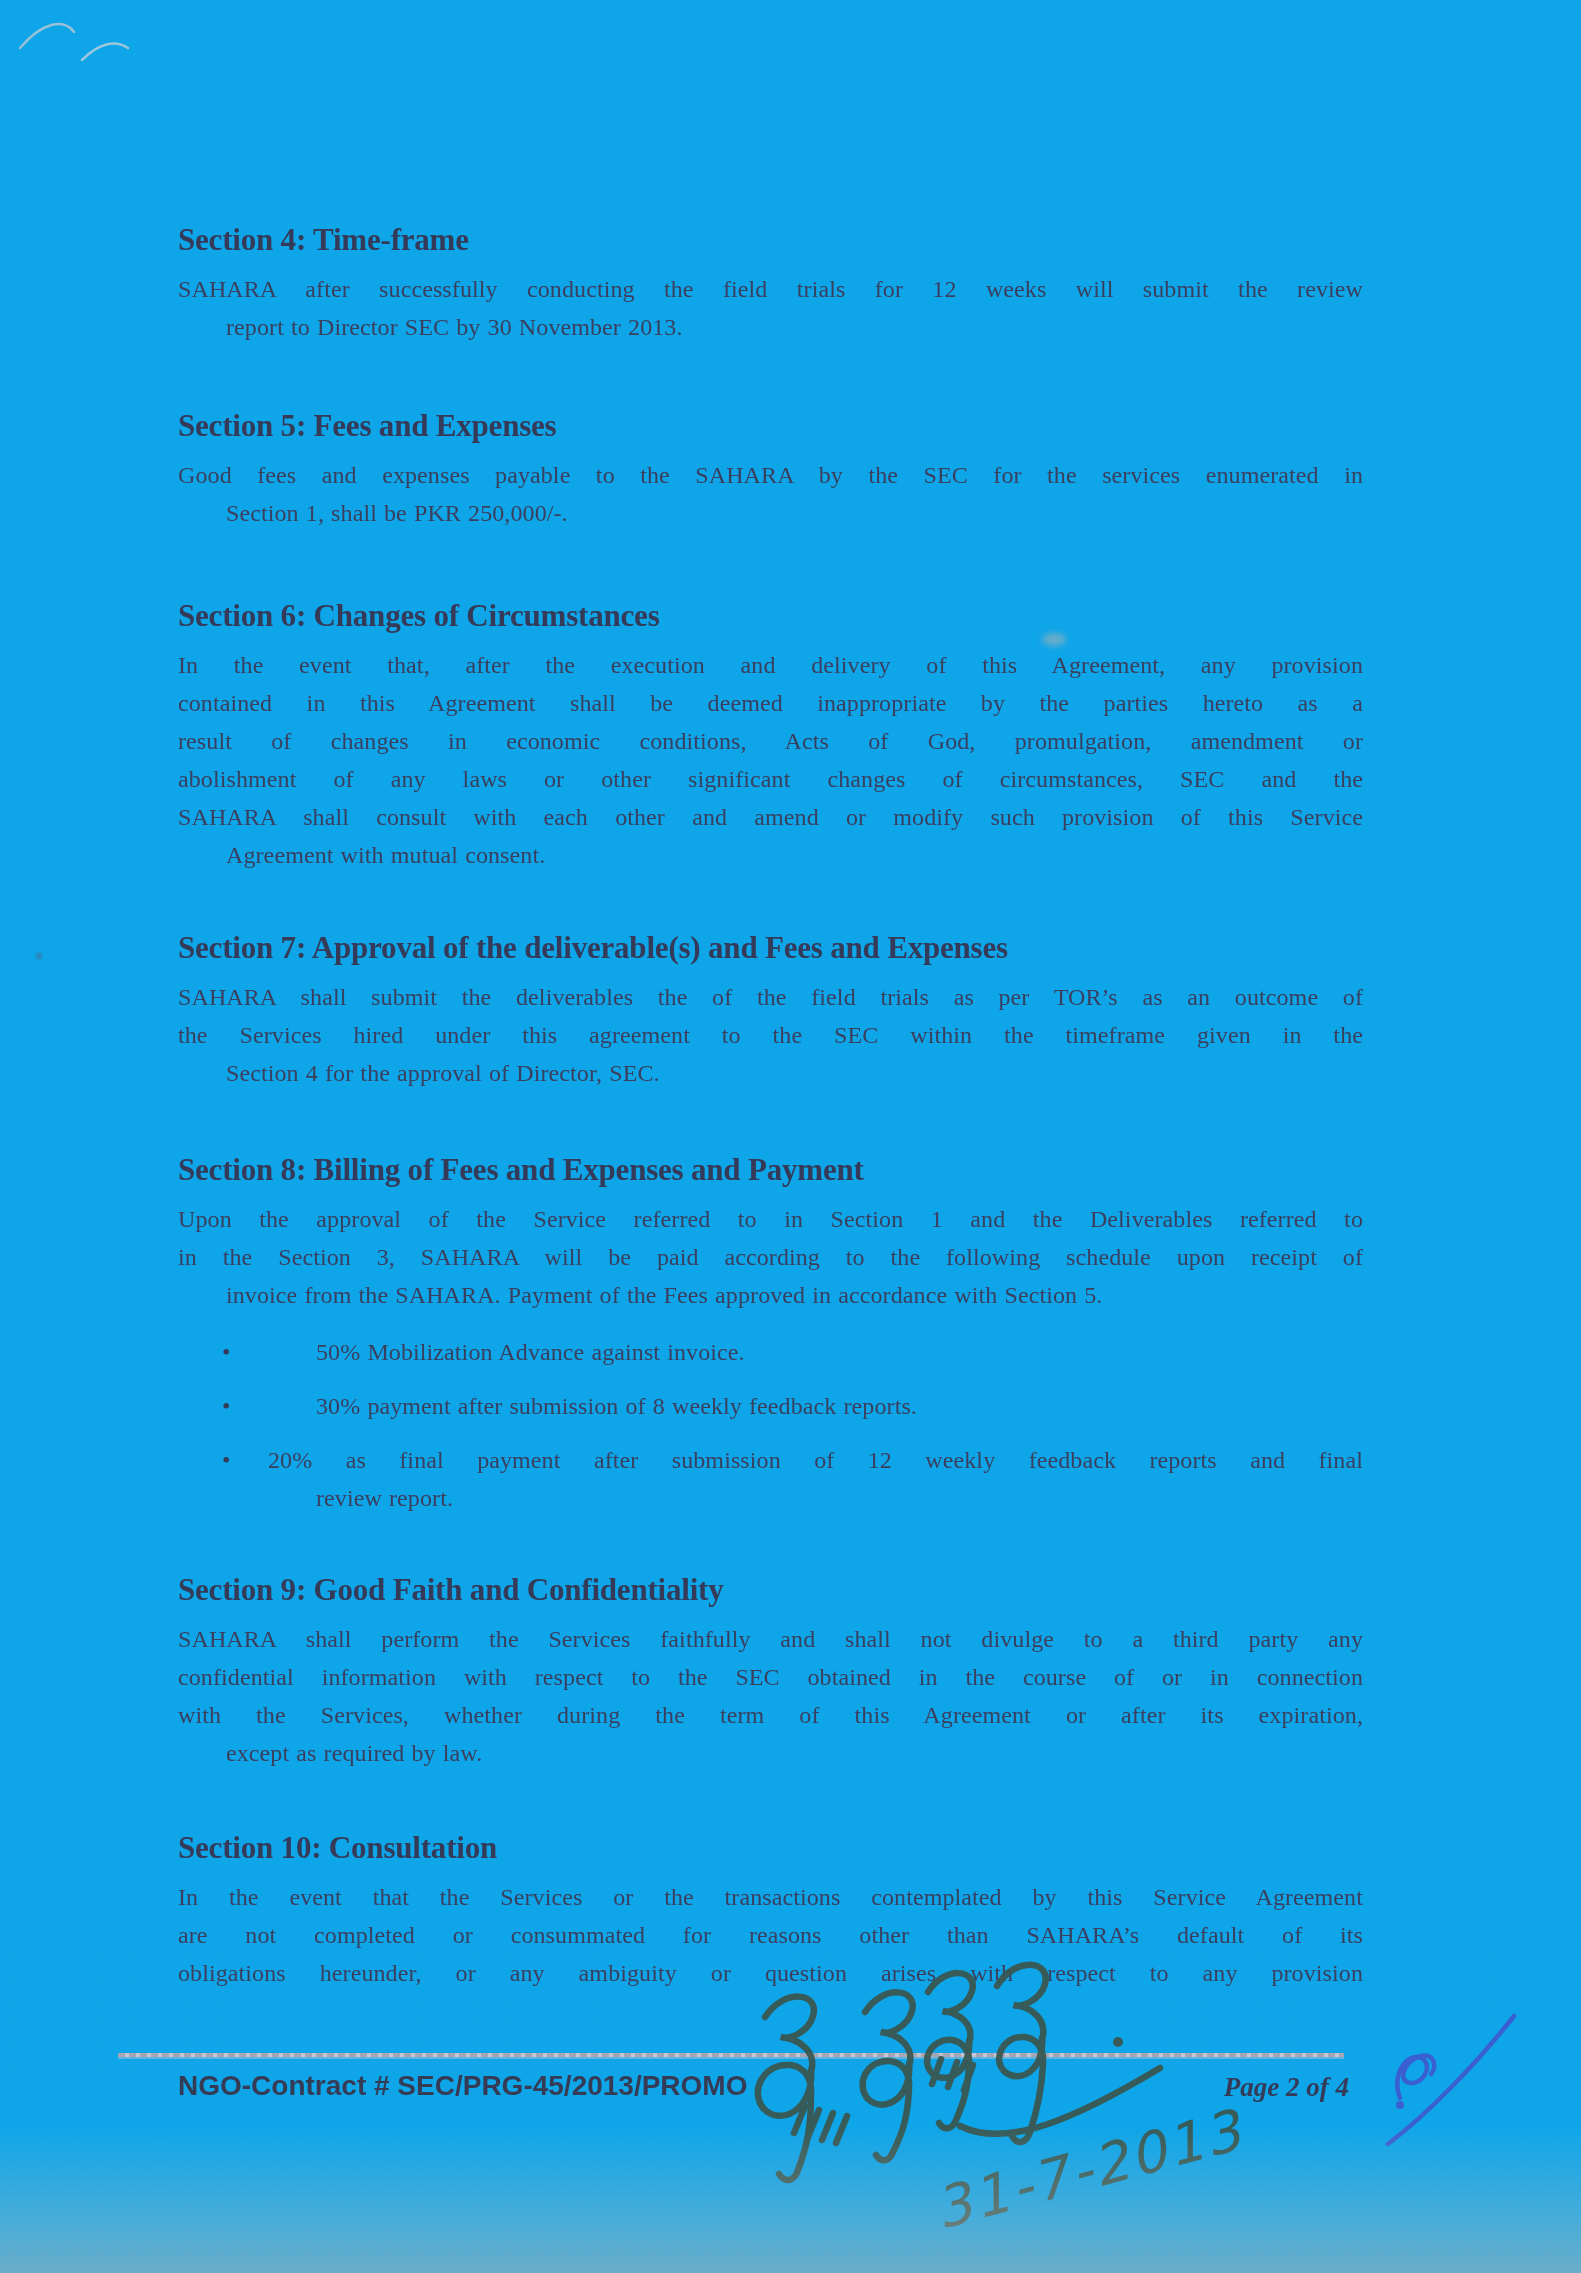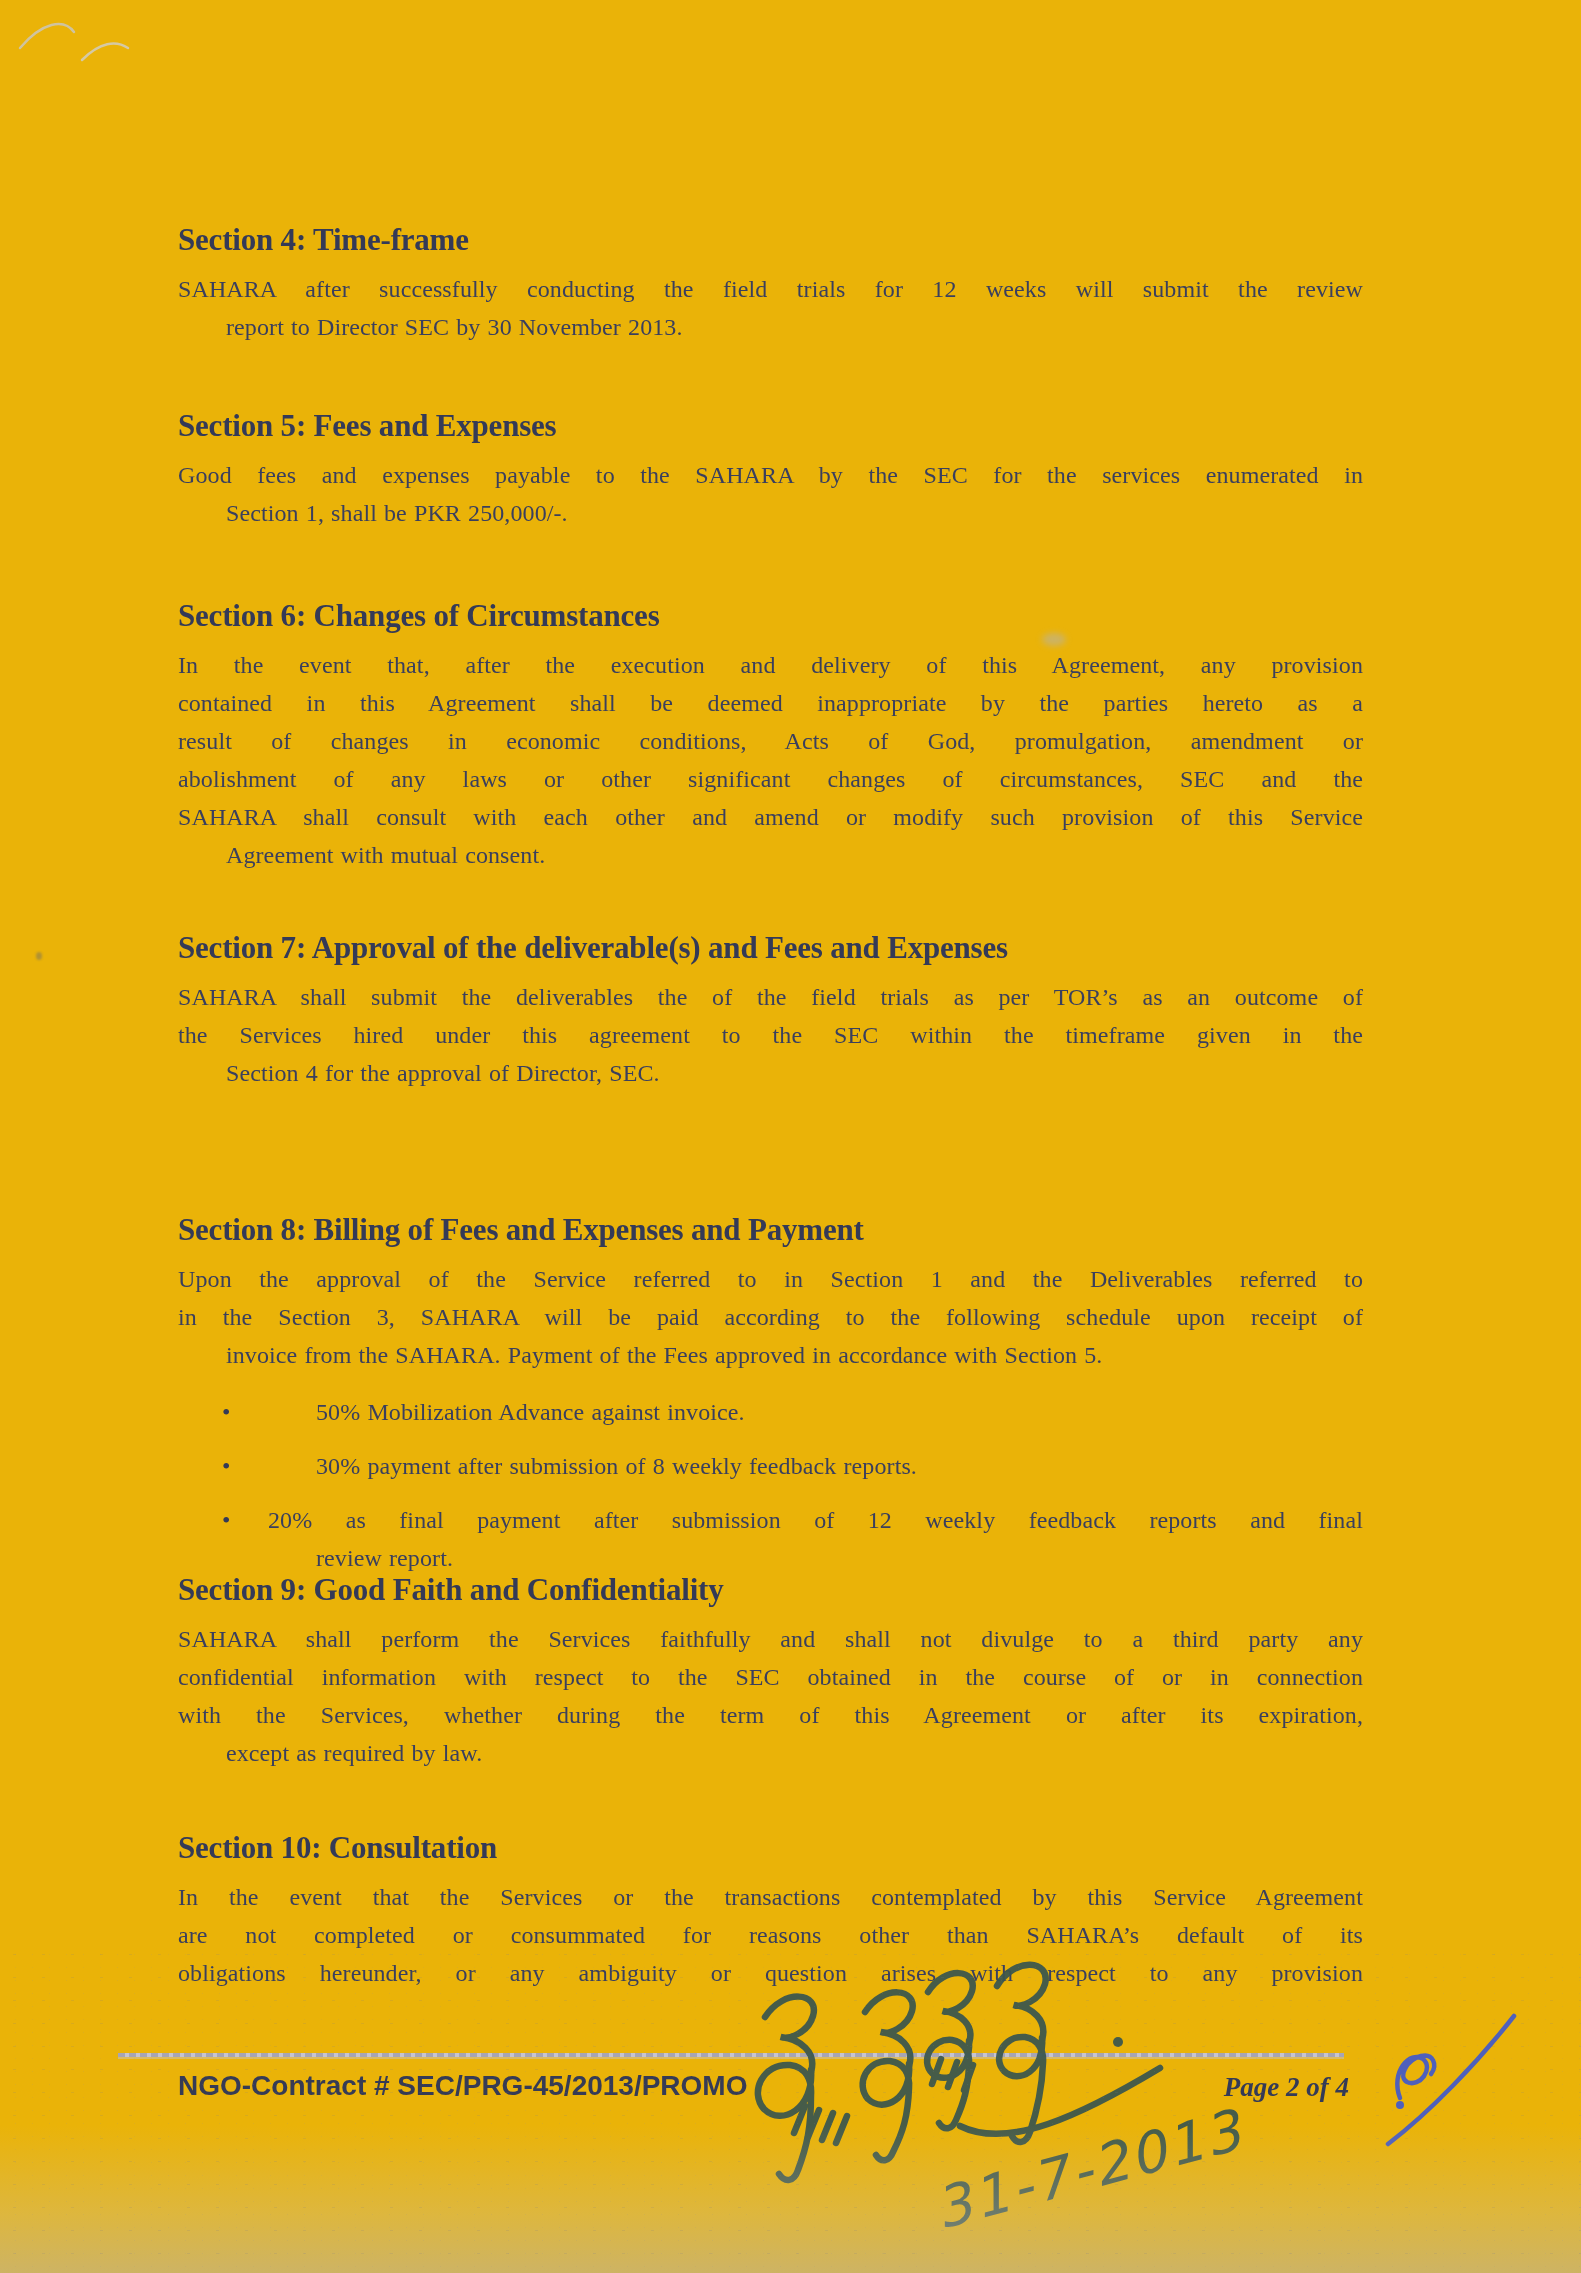--- a/index.html
+++ b/index.html
@@ -1,18 +1,18 @@
 <!DOCTYPE html>
 <html><head>
 <meta charset="utf-8">
 <style>
   html,body{margin:0;padding:0;background:#9a9a9a;}
   .page{
     position:relative;width:1581px;height:2273px;margin:0 auto;
-    background:#eab308;overflow:hidden;
+    background:#0ea5e9;overflow:hidden;
     font-family:"Liberation Serif","DejaVu Serif",serif;
     color:#3a3f5e;
   }
   
   #sections section{position:absolute;left:178px;width:1185px;}
   .heading{
     font-size:31px;line-height:36px;font-weight:bold;color:#343a57;
     margin:0 0 12px 0;letter-spacing:-0.2px;
   }
   .line{
@@ -111,21 +111,21 @@
         </div>
       </section>
       <section style="top: 930px;">
         <div class="heading">Section 7: Approval of the deliverable(s) and Fees and Expenses</div>
         <div class="para">
           <div class="line">SAHARA shall submit the deliverables the of the field trials as per TOR’s as an outcome of</div>
           <div class="line">the Services hired under this agreement to the SEC within the timeframe given in the</div>
           <div class="line last">Section 4 for the approval of Director, SEC.</div>
         </div>
       </section>
-      <section style="top: 1212px;">
+      <section style="top: 1152px;">
         <div class="heading">Section 8: Billing of Fees and Expenses and Payment</div>
         <div class="para">
           <div class="line">Upon the approval of the Service referred to in Section 1 and the Deliverables referred to</div>
           <div class="line">in the Section 3, SAHARA will be paid according to the following schedule upon receipt of</div>
           <div class="line last">invoice from the SAHARA. Payment of the Fees approved in accordance with Section 5.</div>
         </div>
         <div class="bullets">
           <div class="bullet">
             <span class="dot">•</span>
             <div class="btxt">

